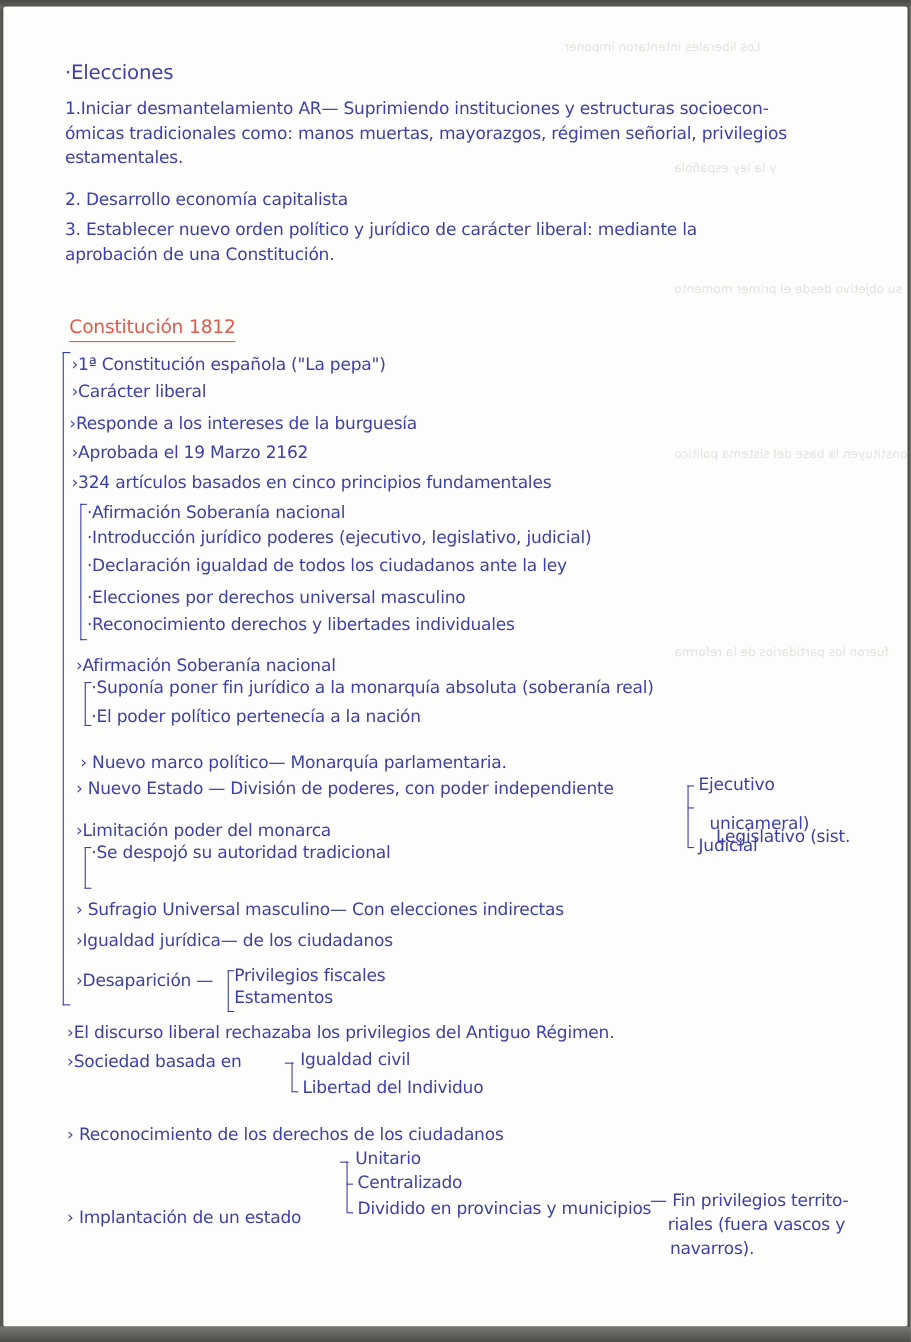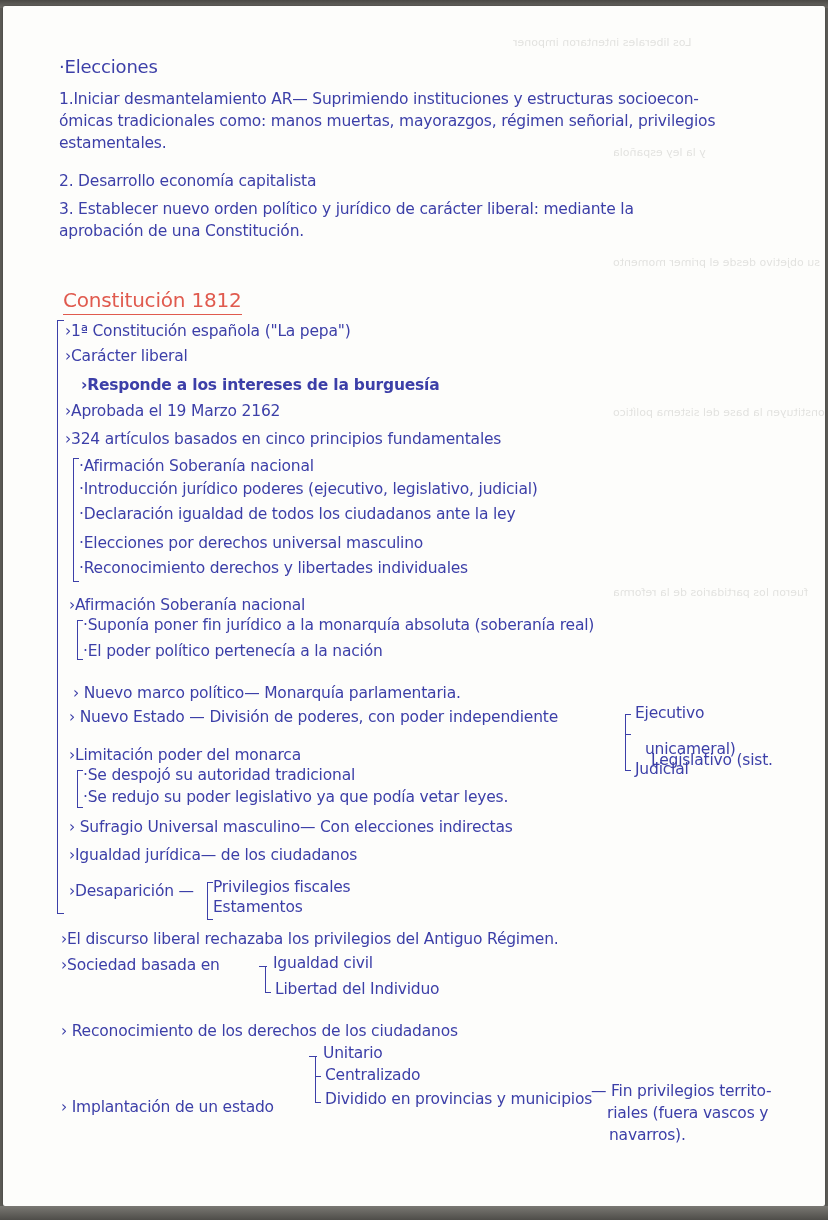--- a/index.html
+++ b/index.html
@@ -46,27 +46,27 @@
   <div class="ghost" style="left:610px;top:580px;">fueron los partidarios de la reforma</div>
 
   <div class="ink" style="left:56px;top:50px;font-size:18px;">·Elecciones</div>
   <div class="ink small" style="left:56px;top:84px;">1.Iniciar desmantelamiento AR— Suprimiendo instituciones y estructuras socioecon-</div>
   <div class="ink small" style="left:56px;top:106px;">ómicas tradicionales como: manos muertas, mayorazgos, régimen señorial, privilegios</div>
   <div class="ink small" style="left:56px;top:128px;">estamentales.</div>
   <div class="ink small" style="left:56px;top:166px;">2. Desarrollo economía capitalista</div>
   <div class="ink small" style="left:56px;top:194px;">3. Establecer nuevo orden político y jurídico de carácter liberal: mediante la</div>
   <div class="ink small" style="left:56px;top:216px;">aprobación de una Constitución.</div>
 
-  <div class="ink red underline" style="left:60px;top:282px;font-size:20px;">Constitución 1812</div>
+  <div class="ink red underline" style="left:60px;top:282px;font-size:17px;">Constitución 1812</div>
 
   <div class="bracket" style="left:54px;top:314px;width:6px;height:592px;"></div>
 
   <div class="ink small" style="left:62px;top:316px;">›1ª Constitución española ("La pepa")</div>
   <div class="ink small" style="left:62px;top:341px;">›Carácter liberal</div>
-  <div class="ink small" style="left:78px;top:370px;font-weight:bold;">›Responde a los intereses de la burguesía</div>
+  <div class="ink small" style="left:60px;top:370px;">›Responde a los intereses de la burguesía</div>
   <div class="ink small" style="left:62px;top:396px;">›Aprobada el 19 Marzo 2162</div>
   <div class="ink small" style="left:62px;top:424px;">›324 artículos basados en cinco principios fundamentales</div>
 
   <div class="bracket" style="left:70px;top:452px;width:5px;height:122px;"></div>
   <div class="ink small" style="left:76px;top:451px;">·Afirmación Soberanía nacional</div>
   <div class="ink small" style="left:76px;top:474px;">·Introducción jurídico poderes (ejecutivo, legislativo, judicial)</div>
   <div class="ink small" style="left:76px;top:499px;">·Declaración igualdad de todos los ciudadanos ante la ley</div>
   <div class="ink small" style="left:76px;top:528px;">·Elecciones por derechos universal masculino</div>
   <div class="ink small" style="left:76px;top:553px;">·Reconocimiento derechos y libertades individuales</div>
 
@@ -83,21 +83,20 @@
   <div class="hline" style="left:622px;top:728px;width:6px;"></div>
   <div class="hline" style="left:622px;top:764px;width:6px;"></div>
   <div class="ink small" style="left:632px;top:698px;">Ejecutivo</div>
   <div class="ink small" style="left:648px;top:718px;margin-top:27px;">Legislativo (sist.</div>
   <div class="ink small" style="left:642px;top:734px;">unicameral)</div>
   <div class="ink small" style="left:632px;top:754px;">Judicial</div>
 
   <div class="ink small" style="left:66px;top:740px;">›Limitación poder del monarca</div>
   <div class="bracket" style="left:74px;top:764px;width:5px;height:36px;"></div>
   <div class="ink small" style="left:80px;top:760px;">·Se despojó su autoridad tradicional</div>
-  <div class="ink small" style="left:80px;top:782px;">·Se redujo su poder legislativo ya que podía vetar leyes.</div>
 
   <div class="ink small" style="left:66px;top:812px;">› Sufragio Universal masculino— Con elecciones indirectas</div>
   <div class="ink small" style="left:66px;top:840px;">›Igualdad jurídica— de los ciudadanos</div>
 
   <div class="ink small" style="left:66px;top:876px;">›Desaparición —</div>
   <div class="bracket" style="left:204px;top:876px;width:5px;height:36px;"></div>
   <div class="ink small" style="left:210px;top:872px;">Privilegios fiscales</div>
   <div class="ink small" style="left:210px;top:892px;">Estamentos</div>
 
   <div class="ink small" style="left:58px;top:924px;">›El discurso liberal rechazaba los privilegios del Antiguo Régimen.</div>

